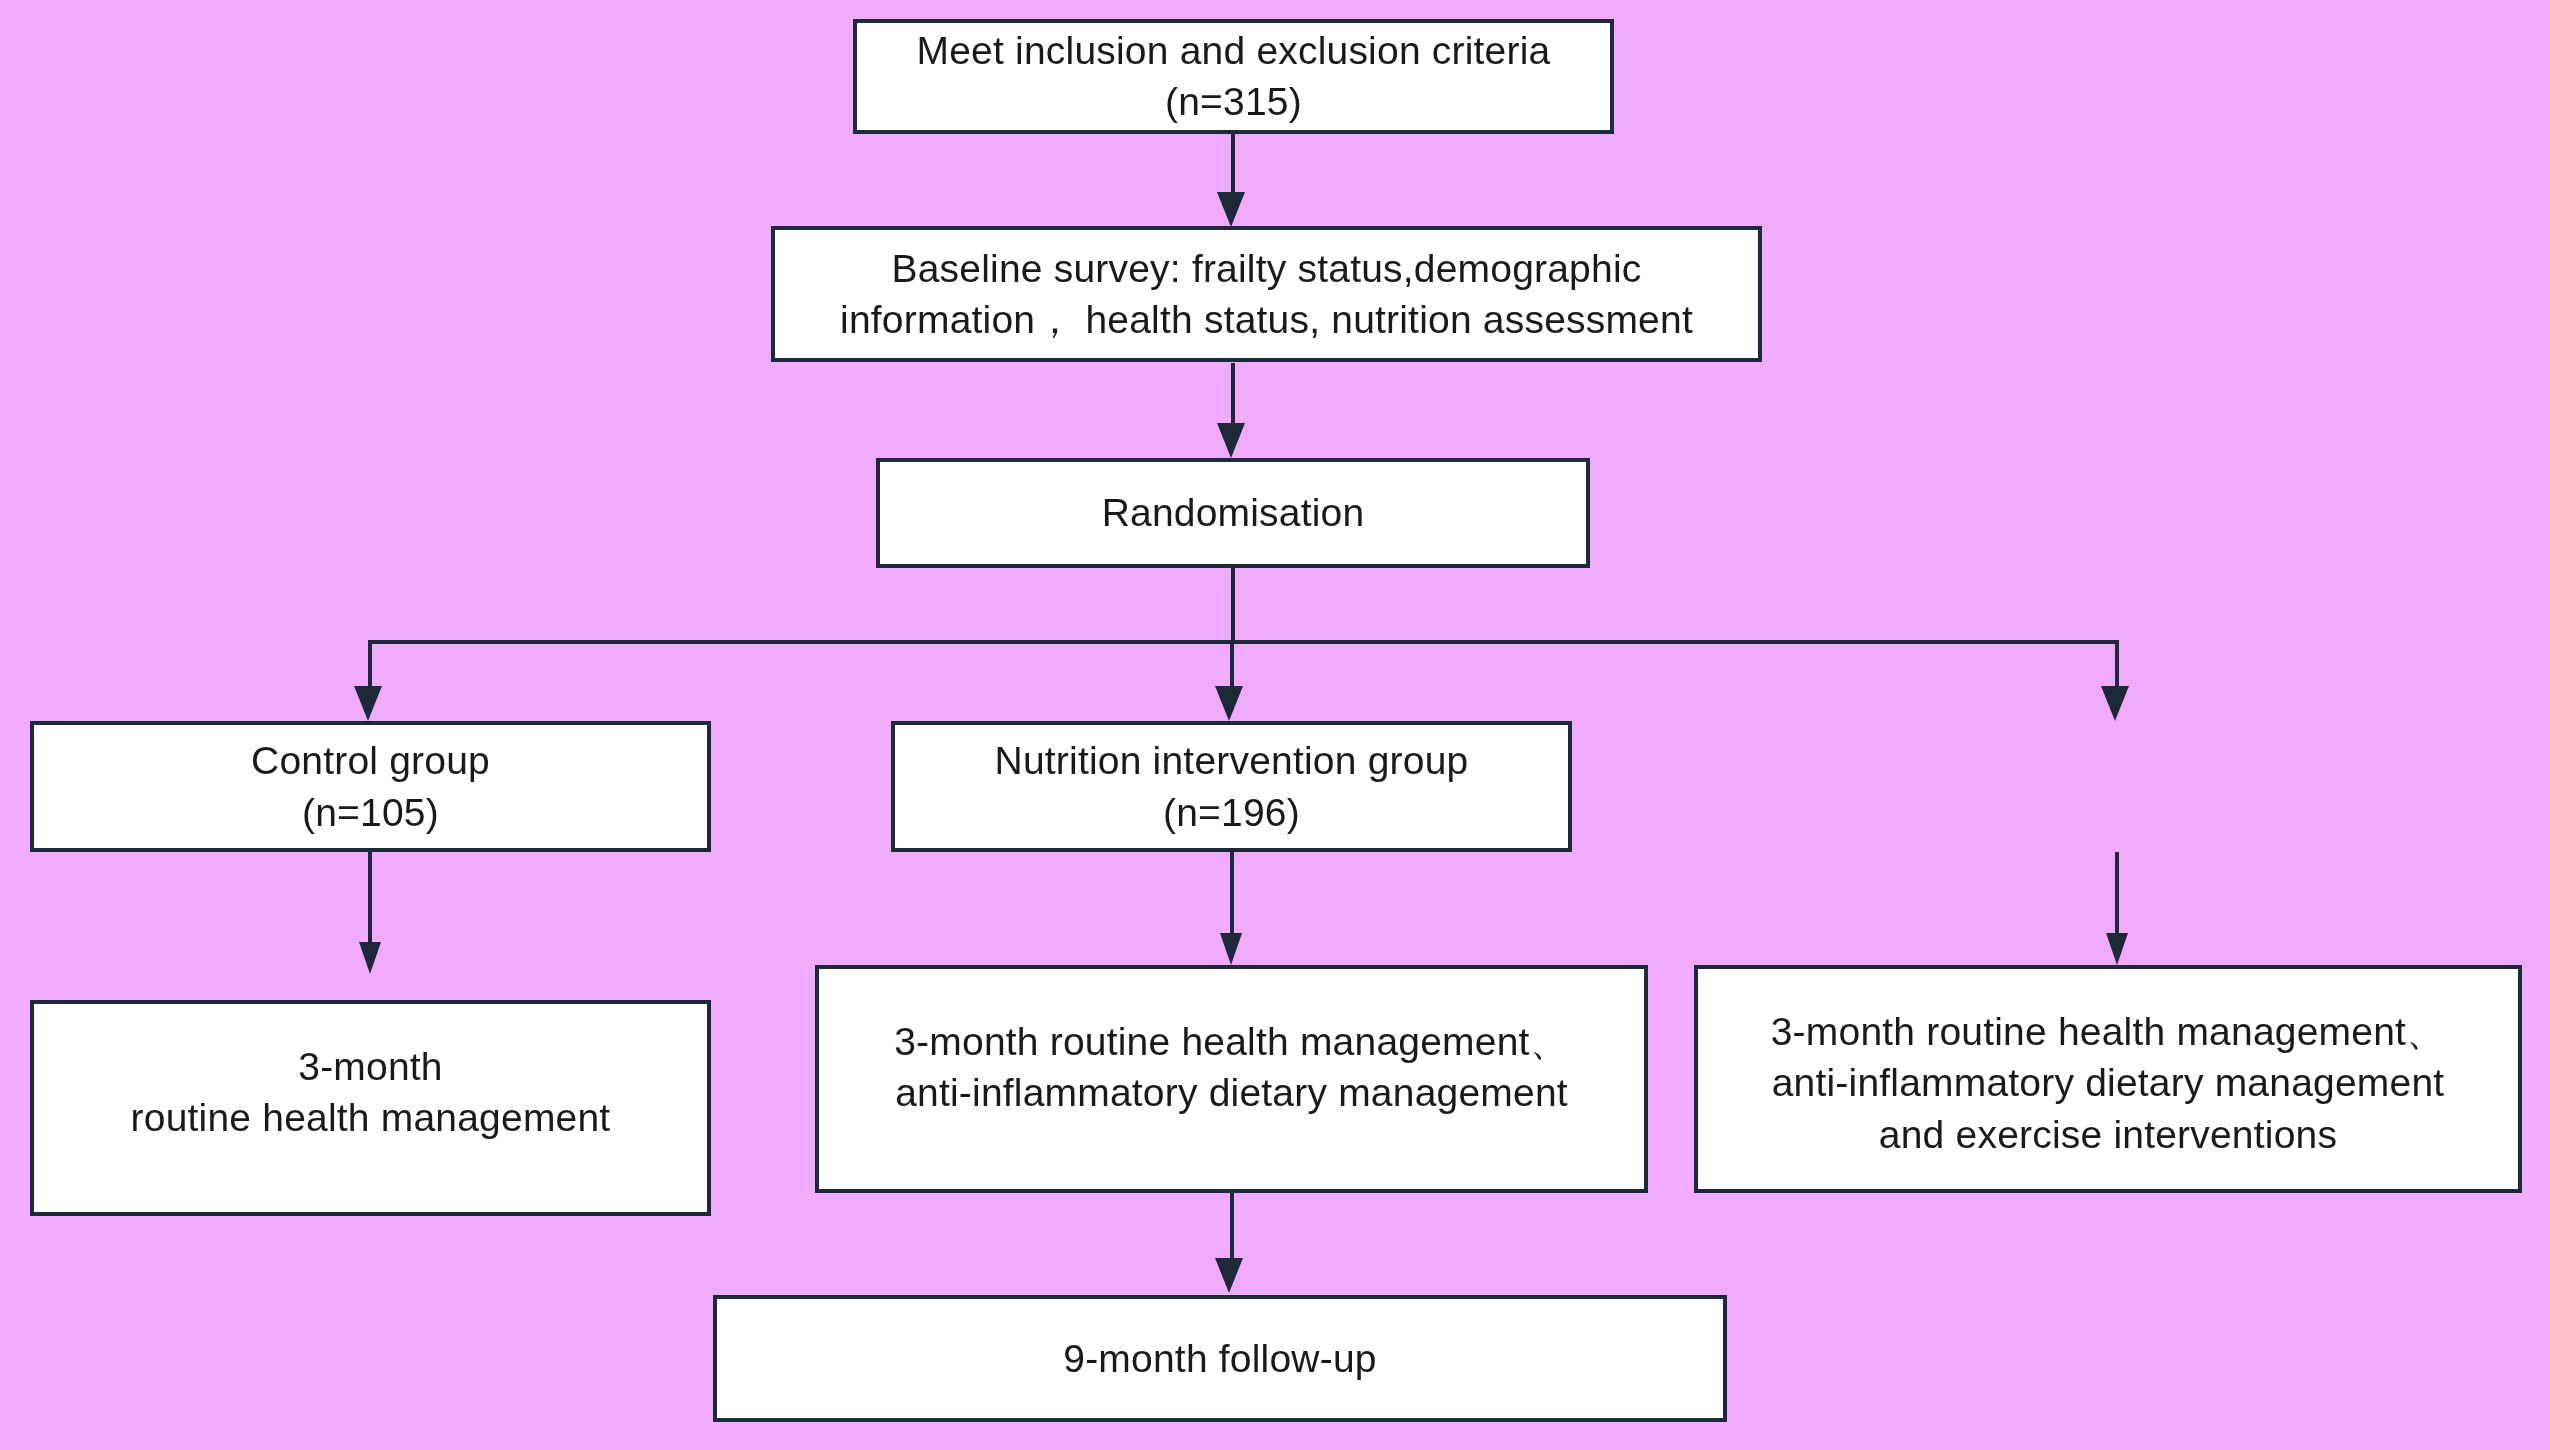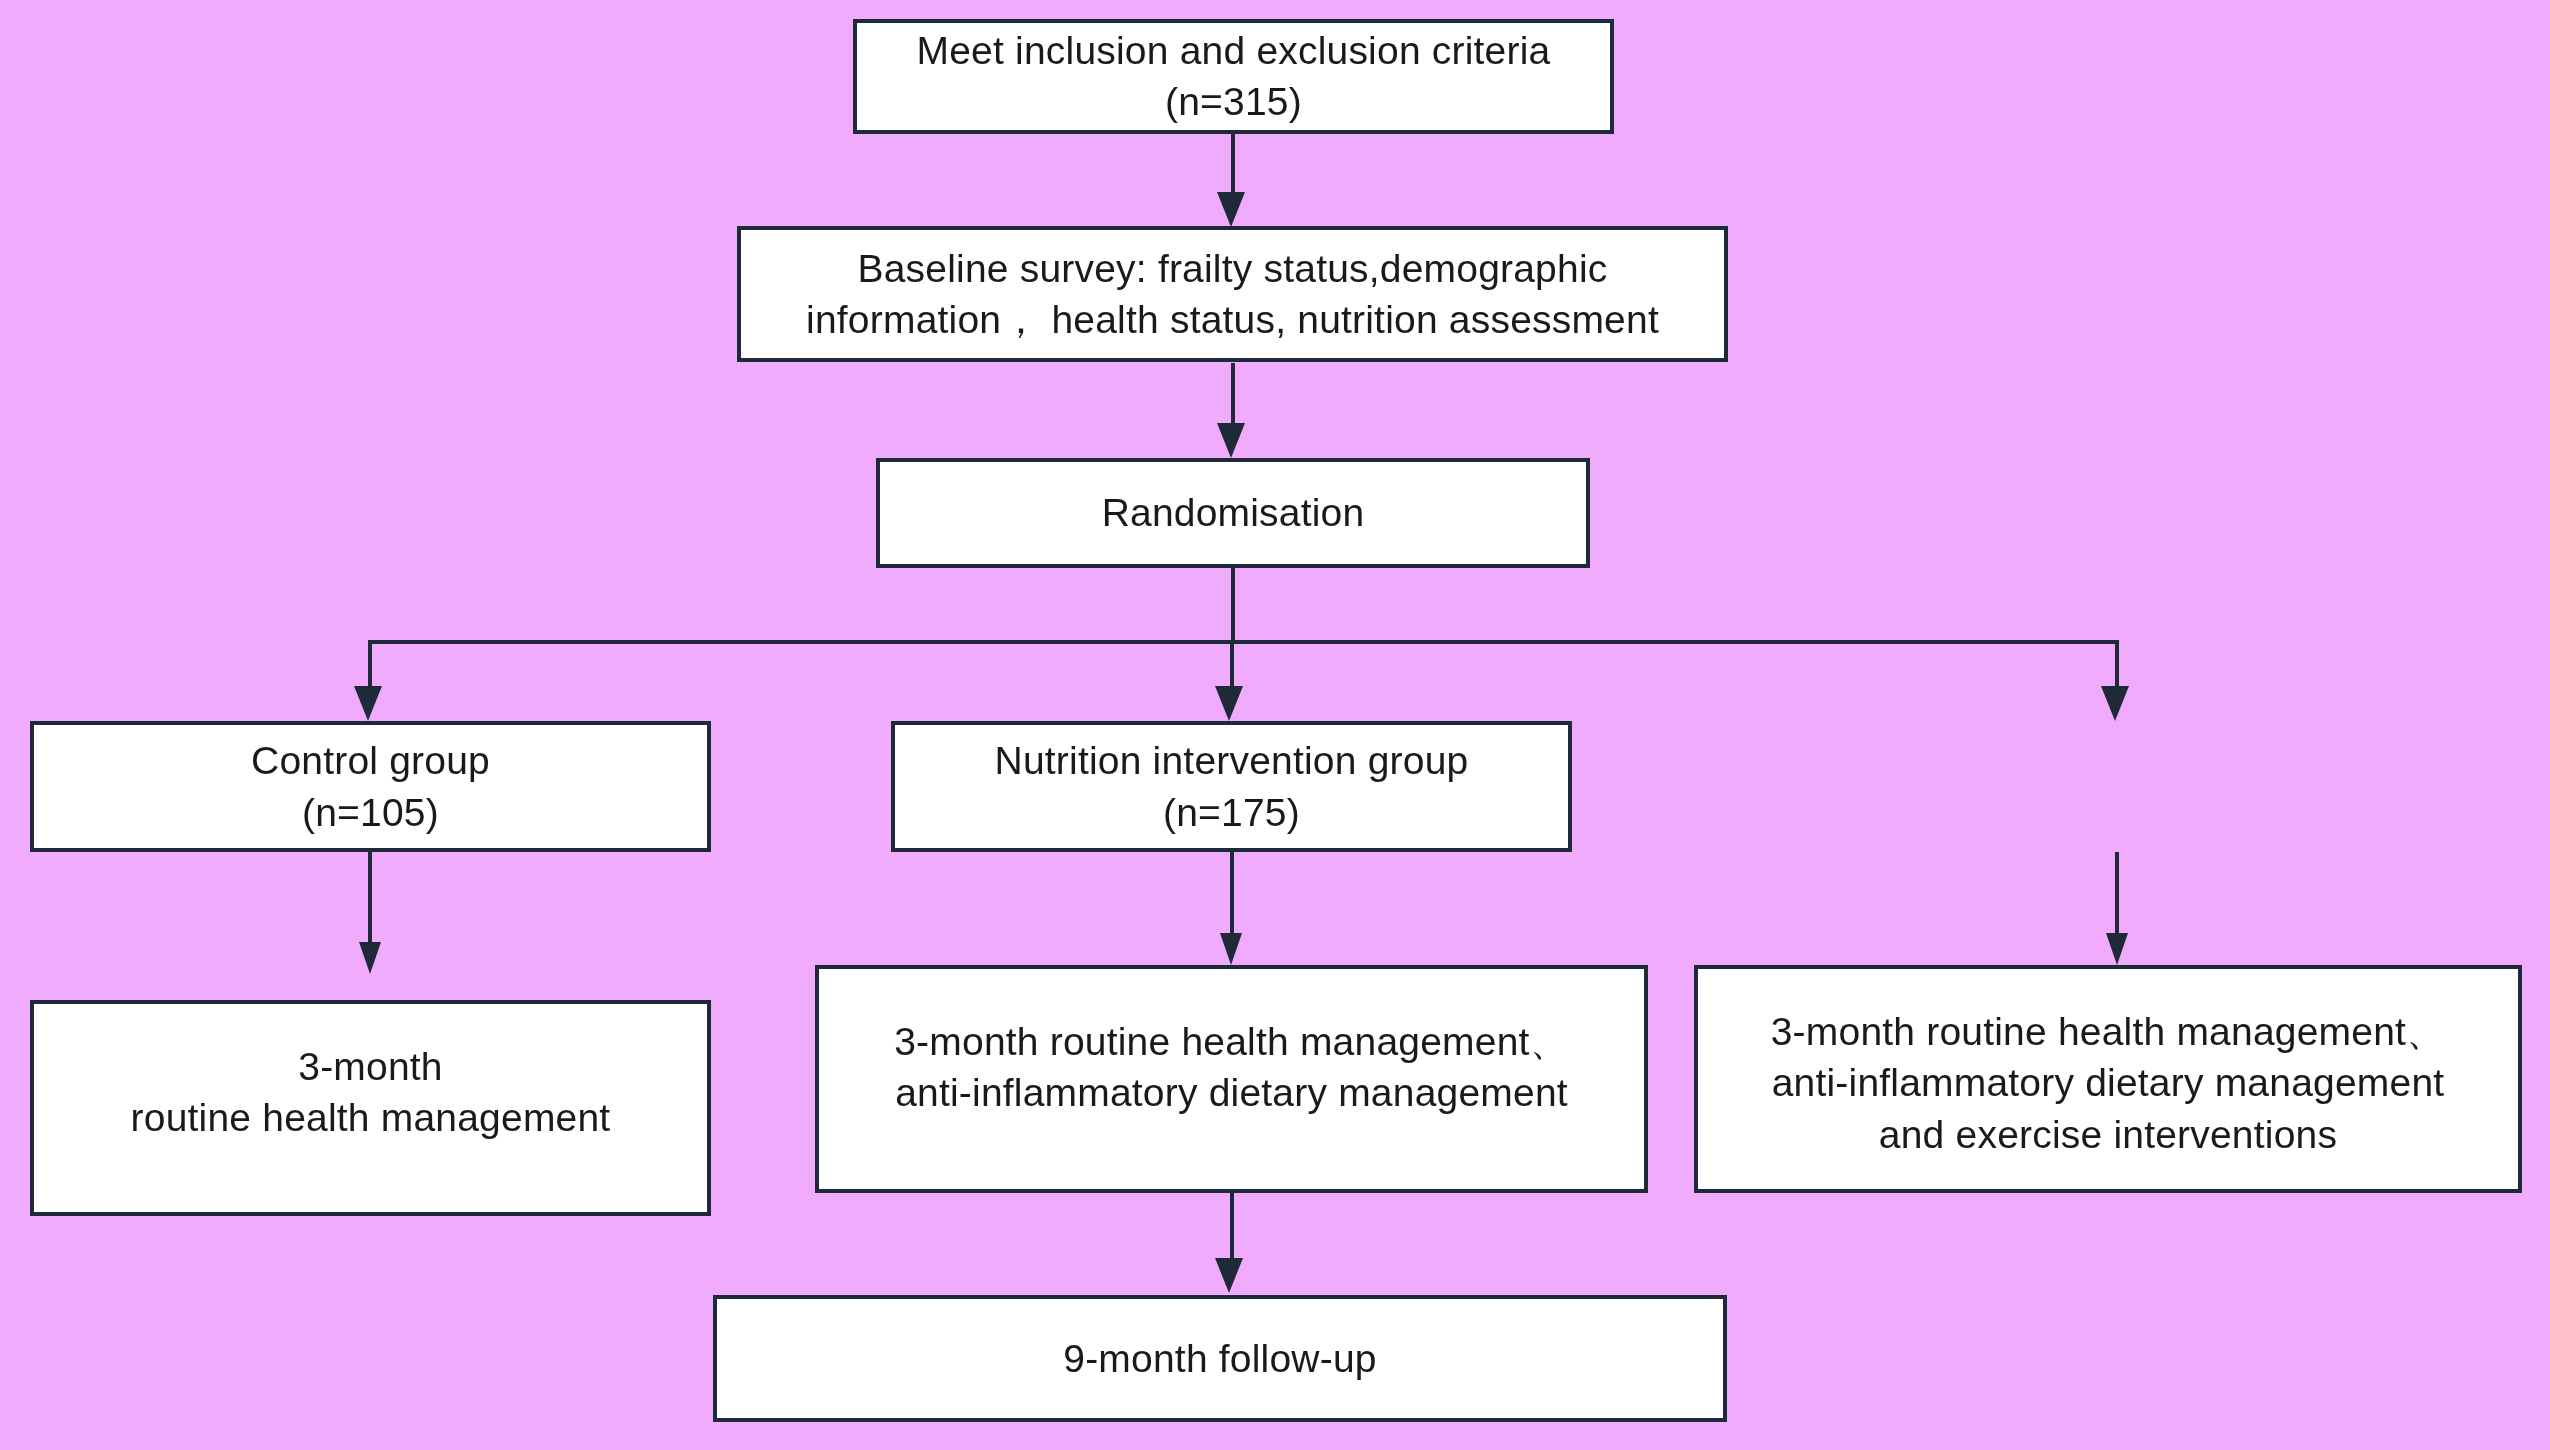--- a/index.html
+++ b/index.html
@@ -62,30 +62,30 @@
   }
 </style>
 </head>
 <body>
 
 <div id="canvas">
 
   <div class="node" style="left:853px; top:18.6px; width:761px; height:115px;">Meet inclusion and exclusion criteria
 (n=315)</div>
 
-  <div class="node" style="left:737px; top:226px; width:991px; height:136px;">Baseline survey: frailty status,demographic
+  <div class="node" style="left:771px; top:226px; width:991px; height:136px;">Baseline survey: frailty status,demographic
 information，  health status, nutrition assessment</div>
 
   <div class="node" style="left:876px; top:458px; width:714px; height:110px;">Randomisation</div>
 
   <div class="node" style="left:30px; top:721px; width:681px; height:131px;">Control group
 (n=105)</div>
 
   <div class="node" style="left:891px; top:721px; width:681px; height:131px;">Nutrition intervention group
-(n=175)</div>
+(n=196)</div>
 
 
   <div class="node topbias" style="left:30px; top:976px; width:681px; height:216px;margin-top:24px;">3-month
 routine health management</div>
 
   <div class="node topbias2" style="left:815px; top:965px; width:833px; height:228px;">3-month routine health management、
 anti-inflammatory dietary management</div>
 
   <div class="node topbias" style="left:1694px; top:965px; width:828px; height:228px;">3-month routine health management、
 anti-inflammatory dietary management

